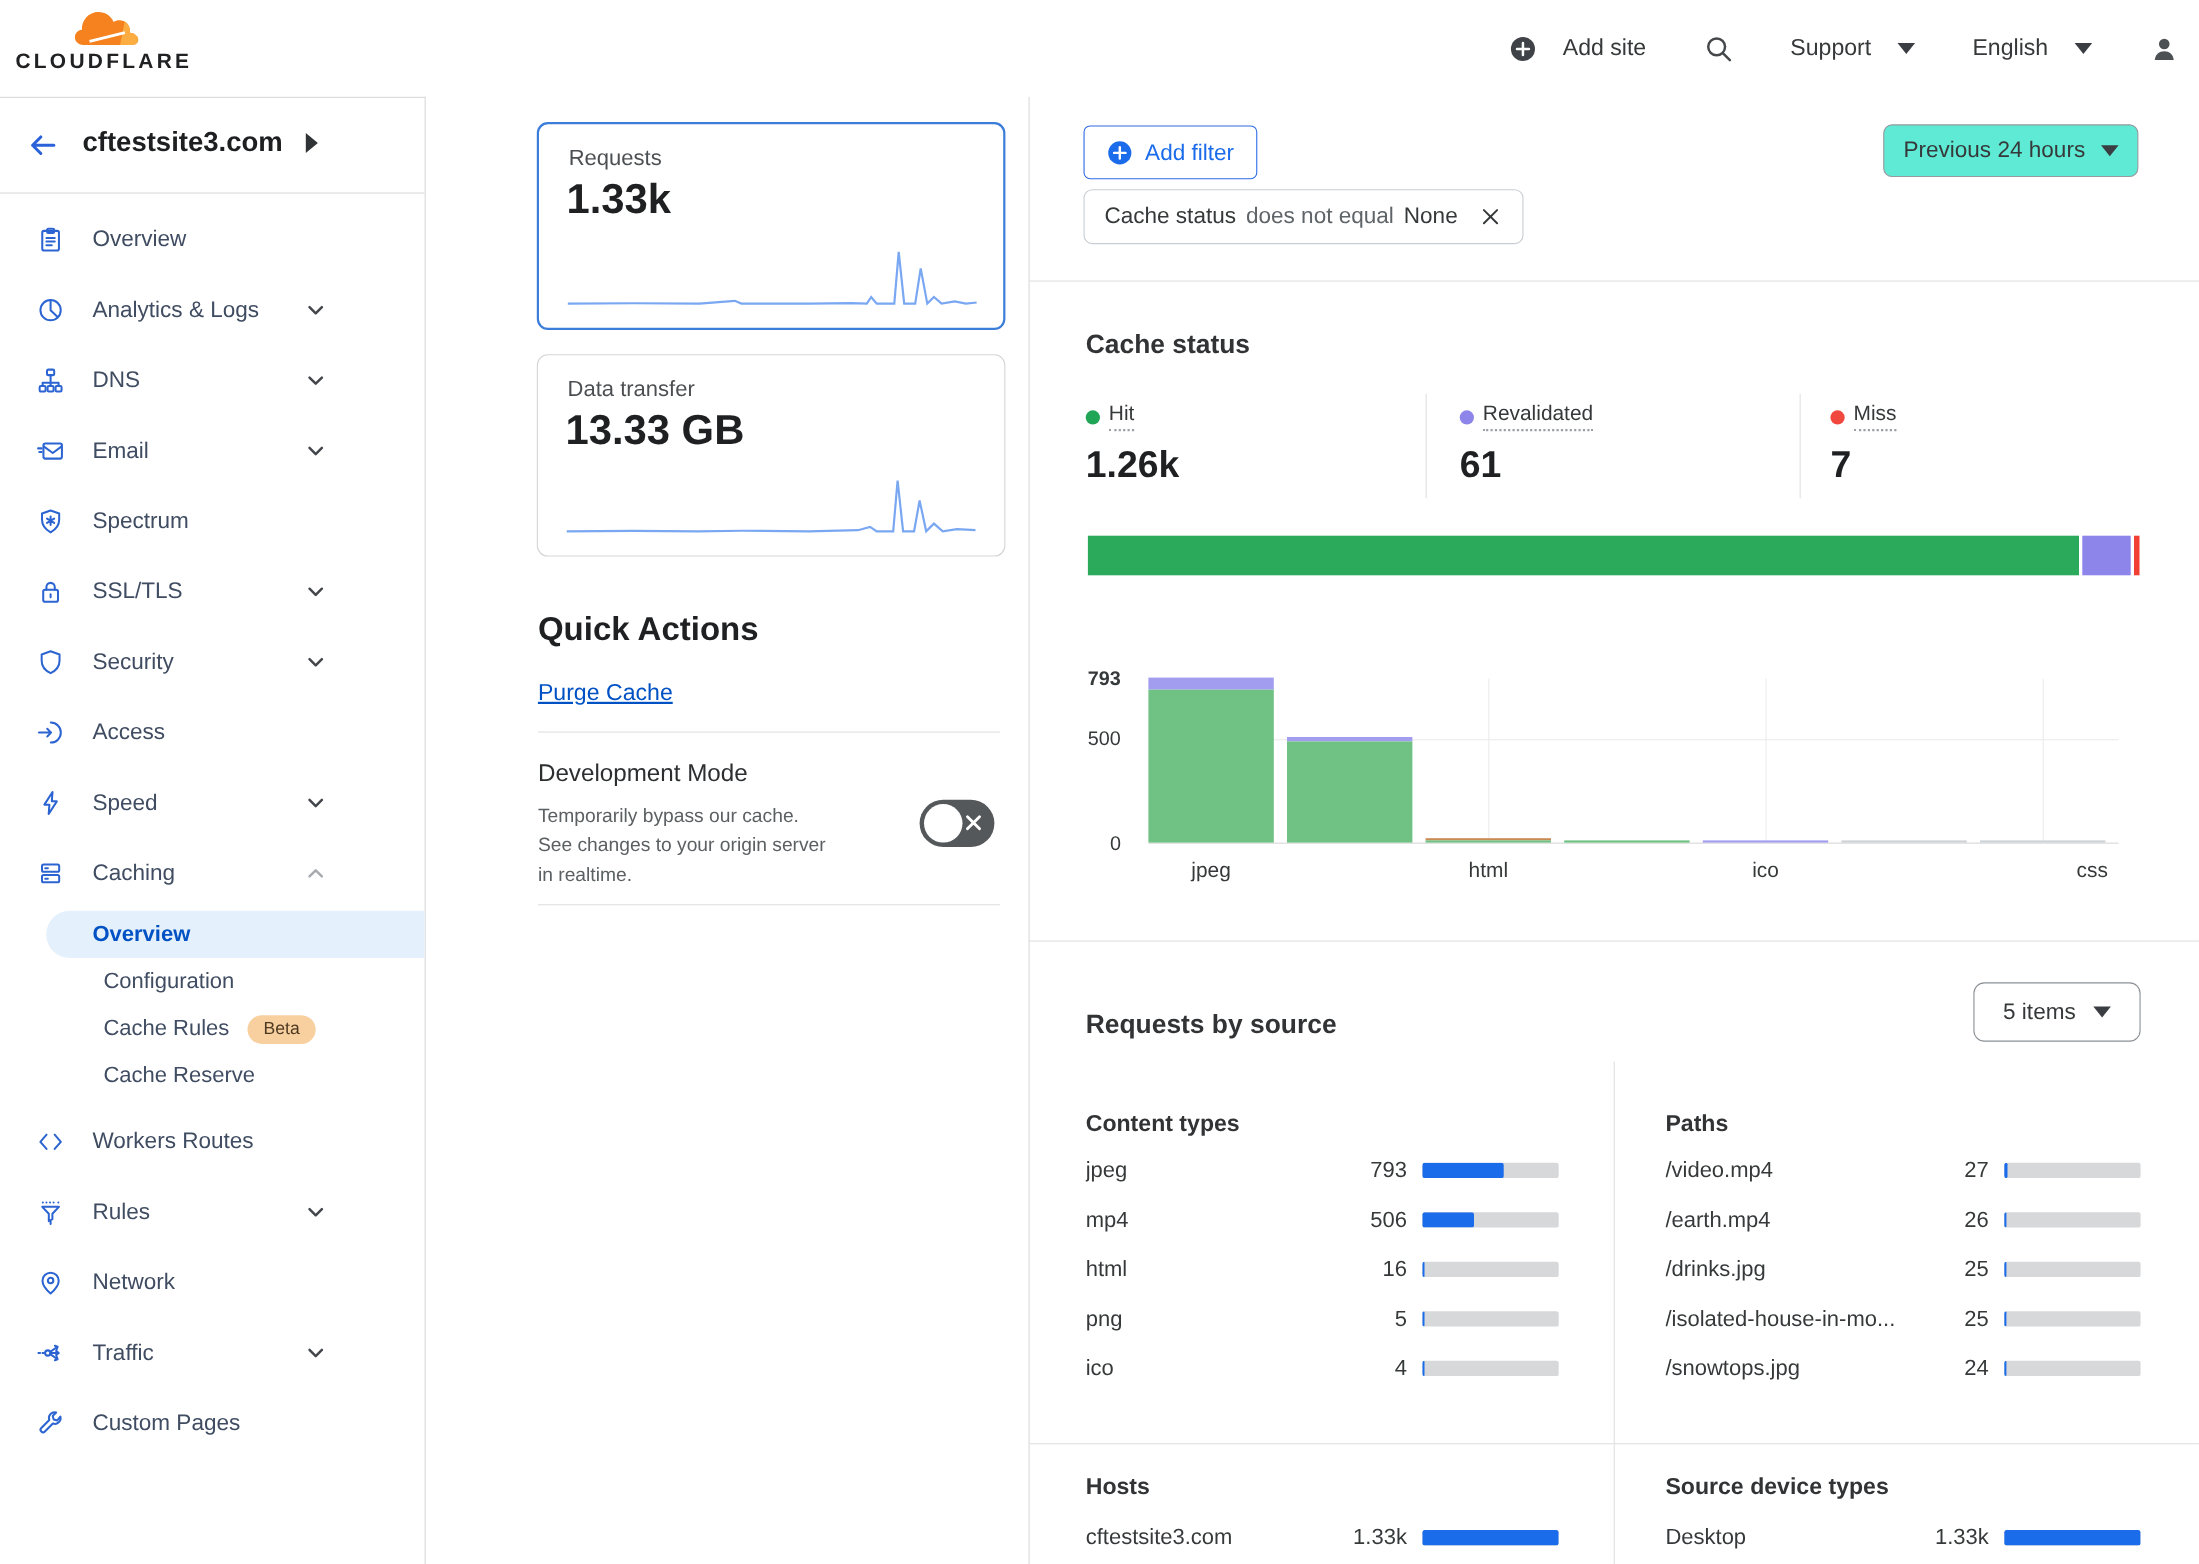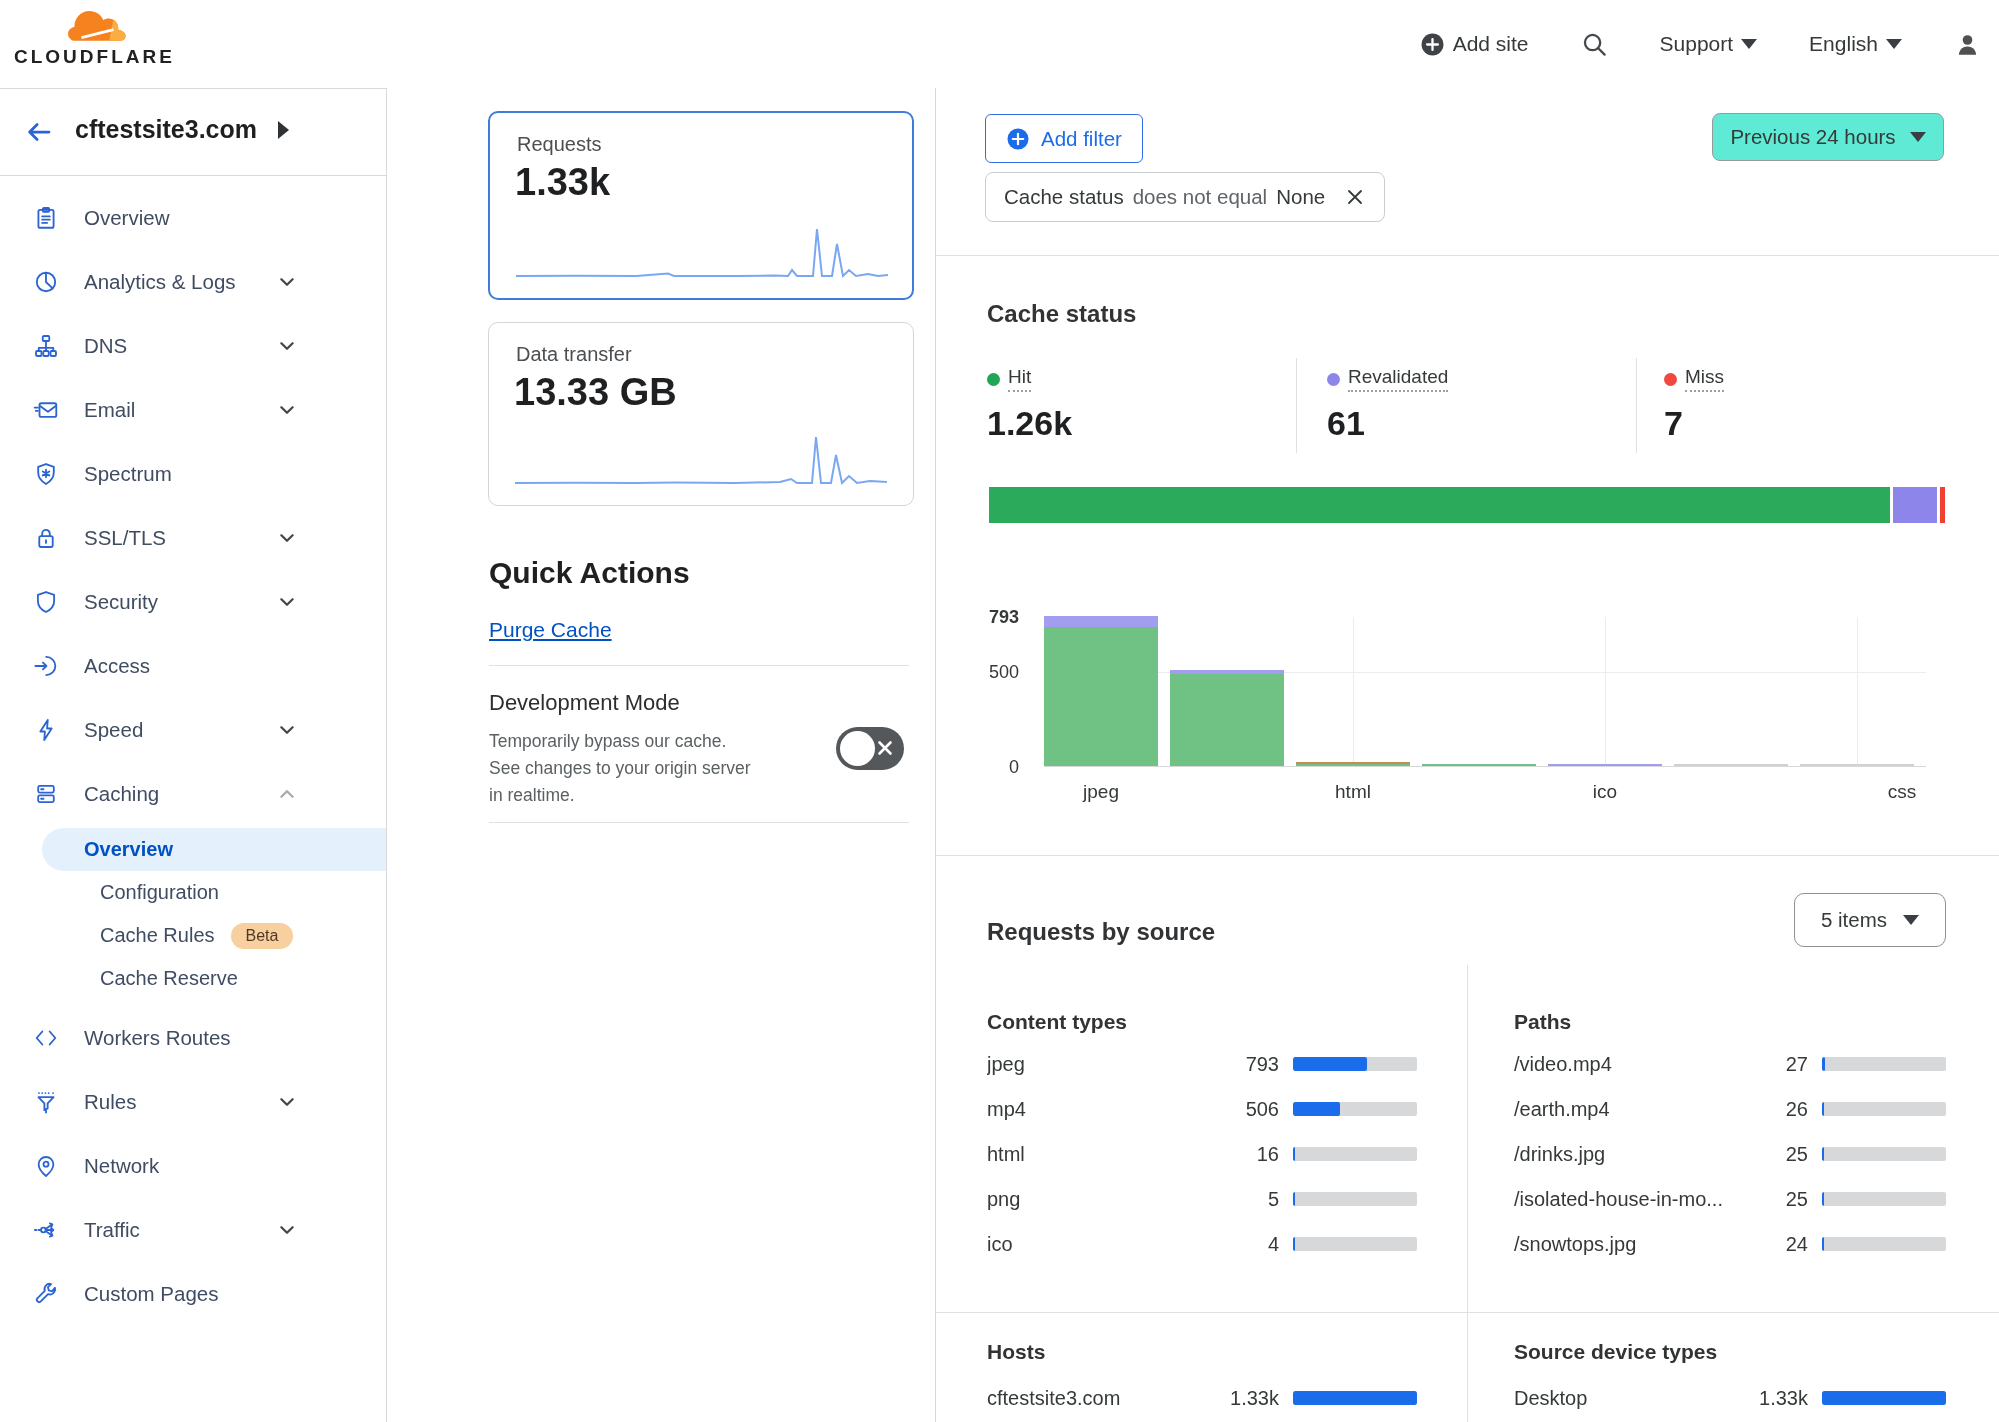--- a/index.html
+++ b/index.html
@@ -6,42 +6,42 @@
   html,body { width:1999px; height:1422px; overflow:hidden; background:#fff;
     font-family:"Liberation Sans", sans-serif; color:#36393a; }
   .stage { position:relative; width:1999px; height:1422px; background:#fff; }
 
   
   .topbar { position:absolute; left:0; top:0; width:1999px; height:88px; background:#fff; }
   .logo { position:absolute; left:14px; top:6px; width:170px; }
   .logo-cloud { display:block; margin:0 auto; }
   .logo-text { font-size:19px; font-weight:700; letter-spacing:3px; color:#202123; text-align:left; margin-top:-2px; }
   .topbar-right { position:absolute; right:18px; top:0; height:88px; display:flex; align-items:center; gap:52px; }
-  .tb-item { display:flex; align-items:center; gap:8px; font-size:21px; color:#36393a; cursor:pointer; }
+  .tb-item { display:flex; align-items:center; gap:24px; font-size:21px; color:#36393a; cursor:pointer; }
   .caret { width:0; height:0; border-left:8px solid transparent; border-right:8px solid transparent; border-top:10px solid #3a3e42; }
   .tb-icon svg { display:block; }
 
   
   .sidebar { position:absolute; left:0; top:88px; width:387px; height:1334px;
     border-top:1px solid #d9d9d9; border-right:1px solid #d9d9d9; background:#fff; overflow:hidden; }
   .site-row { position:relative; height:87px; border-bottom:1px solid #d9d9d9; }
   .back-arrow { position:absolute; left:24px; top:28px; }
   .site-name { position:absolute; left:75px; top:26px; font-size:25px; font-weight:700; color:#1d1f20; }
   .site-caret { position:absolute; left:278px; top:32px; width:0; height:0;
     border-top:9px solid transparent; border-bottom:9px solid transparent; border-left:11px solid #303336; }
   .nav { padding-top:10px; }
   .nav-item { position:relative; height:64px; display:flex; align-items:center; padding-left:33px; cursor:pointer; }
   .nav-icon { width:26px; height:26px; color:#2c64d2; }
   .nav-icon svg { width:26px; height:26px; fill:none; stroke:currentColor; stroke-width:1.7; stroke-linecap:round; stroke-linejoin:round; }
   .nav-label { margin-left:25px; font-size:20.5px; color:#3f4c61; }
   .nav-chev { position:absolute; left:278px; top:50%; transform:translateY(-50%); width:18px; height:18px; color:#43474b; }
   .nav-chev svg { width:18px; height:18px; fill:none; stroke:currentColor; stroke-width:2; stroke-linecap:round; stroke-linejoin:round; }
   .nav-chev.up { transform:translateY(-50%) rotate(180deg); color:#a6abb0; }
   .subnav { padding:2px 0 6px 0; }
-  .subnav-item { height:43px; display:flex; align-items:center; padding-left:64px; font-size:20px; color:#3f4c61; cursor:pointer;margin-left:36px; }
+  .subnav-item { height:43px; display:flex; align-items:center; padding-left:94px; font-size:20px; color:#3f4c61; cursor:pointer; }
   .subnav-item.active { margin-left:42px; padding-left:42px; background:#e4f0fc; color:#0051c3; font-weight:700; border-radius:22px 0 0 22px; }
   .beta { margin-left:16px; padding:4px 15px; border-radius:14px; background:#f8d0a0; color:#4e3a22; font-size:16px; font-weight:400; }
 
   
   .midcol { position:absolute; left:388px; top:88px; width:547px; height:1334px; background:#fff; }
   .mcard { position:absolute; left:100px; width:426px; background:#fff; border:1px solid #d5d5d5; border-radius:10px; cursor:pointer; }
   .mcard.selected { border:2px solid #3b7dd8; }
   .mcard-label { position:absolute; left:27px; top:20px; font-size:20px; color:#4c4f52; }
   .mcard-value { position:absolute; left:25px; top:48px; font-size:38px; font-weight:700; color:#1e2022; }
   .spark { position:absolute; left:26px; bottom:16px; }

